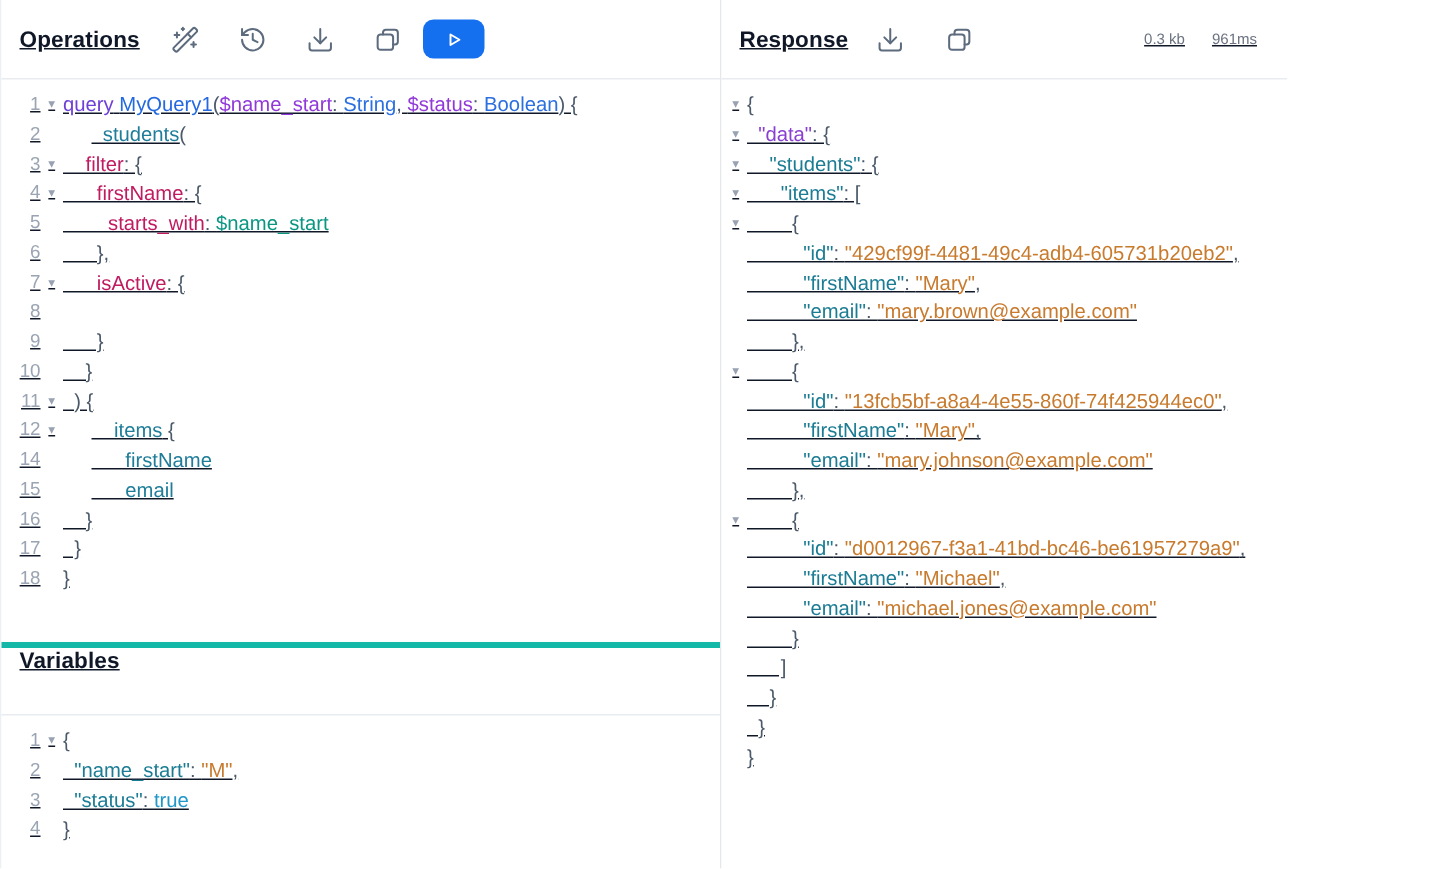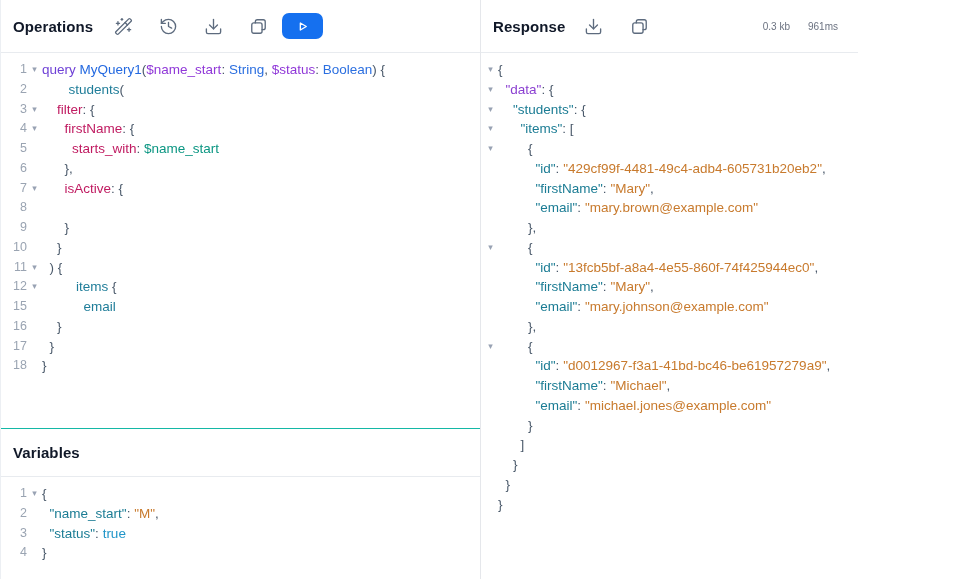--- a/index.html
+++ b/index.html
@@ -3,21 +3,21 @@
 <meta charset="utf-8">
 <style>
   * { box-sizing: border-box; margin: 0; padding: 0; }
   html, body { width: 958px; height: 579px; }
   body {
     font-family: "Liberation Sans", sans-serif;
     background: #ffffff;
     color: #101828;
     overflow: hidden;
   }
-  .app { display: flex; width: 858px; height: 579px; border-left: 1px solid #eceff3; }
+  .app { display: flex; width: 858px; height: 579px; border-left: 1px solid #eceff3; text-decoration: underline; }
   .panel-left { width: 480px; min-width: 480px; border-right: 1px solid #e5e7eb; display: flex; flex-direction: column; background:#fff; }
   .panel-right { flex: 1; display: flex; flex-direction: column; background:#fff; }
 
   .phead { height: 53px; min-height: 53px; border-bottom: 1px solid #e8ebef; display: flex; align-items: center; padding: 0 12px; }
   .ptitle { font-size: 15px; font-weight: 700; color: #101828; letter-spacing: .1px; }
   .icon-row { display: flex; align-items: center; gap: 25px; margin-left: 20px; }
   .icon-btn { width: 20px; height: 20px; display: inline-flex; align-items: center; justify-content: center; cursor: pointer; background: none; border: none; }
   .icon-btn svg { width: 19px; height: 19px; stroke: #5d6b7e; stroke-width: 1.7; fill: none; stroke-linecap: round; stroke-linejoin: round; }
 
   .doc-btn { margin-left: 22px; height: 30px; display: inline-flex; align-items: center; gap: 8px;
@@ -27,22 +27,22 @@
   .play-btn { margin-left: 14px; width: 41px; height: 26px; border: none; border-radius: 7px; background: #1570ef;
     display: inline-flex; align-items: center; justify-content: center; cursor: pointer; }
   .play-btn svg { width: 13px; height: 13px; stroke: #ffffff; stroke-width: 2.4; fill: none; stroke-linecap: round; stroke-linejoin: round; }
 
   .spacer { flex: 1; }
   .stats { display: flex; gap: 18px; font-size: 10px; color: #6b7280; margin-right: 8px; }
 
   
   .editor { padding-top: 7px; font-size: 13.5px; overflow: hidden; }
   .query-area { height: 375px; }
-  .vars-head { height: 49px; min-height: 49px; border-top: 1px solid #14b8a6; border-bottom: 1px solid #e8ebef;
-    display: flex; align-items: center; padding: 0 12px; }
+  .vars-head { height: 49px; min-height: 49px; border-top: 4px solid #14b8a6; border-bottom: 1px solid #e8ebef;
+    display: flex; align-items: flex-start; padding: 0 12px; }
   .vars-area { flex: 1; }
   .resp-area { flex: 1; }
 
   .cl { display: flex; height: 19.75px; line-height: 19.5px; white-space: pre; }
   .ln { width: 20px; margin-left: 6px; text-align: right; color: #9aa4b2; font-size: 12.5px; flex: none; }
   .fold { width: 15px; text-align: center; color: #98a2b3; font-size: 9px; flex: none; cursor: pointer; }
   .resp-area .fold { margin-left: 2px; }
   .code { white-space: pre; }
 
   
@@ -124,20 +124,21 @@
         <div class="cl"><span class="ln">3</span><span class="fold">▾</span><span class="code"><span class="t-attr">    filter</span><span class="t-pu">: {</span></span></div>
         <div class="cl"><span class="ln">4</span><span class="fold">▾</span><span class="code"><span class="t-attr">      firstName</span><span class="t-pu">: {</span></span></div>
         <div class="cl"><span class="ln">5</span><span class="fold"></span><span class="code"><span class="t-attr">        starts_with</span><span class="t-pu">: </span><span class="t-vu">$name_start</span></span></div>
         <div class="cl"><span class="ln">6</span><span class="fold"></span><span class="code"><span class="t-pu">      },</span></span></div>
         <div class="cl"><span class="ln">7</span><span class="fold">▾</span><span class="code"><span class="t-attr">      isActive</span><span class="t-pu">: {</span></span></div>
         <div class="cl"><span class="ln">8</span><span class="fold"></span></div>
         <div class="cl"><span class="ln">9</span><span class="fold"></span><span class="code"><span class="t-pu">      }</span></span></div>
         <div class="cl"><span class="ln">10</span><span class="fold"></span><span class="code"><span class="t-pu">    }</span></span></div>
         <div class="cl"><span class="ln">11</span><span class="fold">▾</span><span class="code"><span class="t-pu">  ) {</span></span></div>
         <div class="cl"><span class="ln">12</span><span class="fold">▾</span><span class="code"><span class="t-fld">    items</span><span class="t-pu"> {</span></span></div>
+        <div class="cl"><span class="ln">14</span><span class="fold"></span><span class="code"><span class="t-fld">      firstName</span></span></div>
         <div class="cl"><span class="ln">15</span><span class="fold"></span><span class="code"><span class="t-fld">      email</span></span></div>
         <div class="cl"><span class="ln">16</span><span class="fold"></span><span class="code"><span class="t-pu">    }</span></span></div>
         <div class="cl"><span class="ln">17</span><span class="fold"></span><span class="code"><span class="t-pu">  }</span></span></div>
         <div class="cl"><span class="ln">18</span><span class="fold"></span><span class="code"><span class="t-pu">}</span></span></div>
       </div>
 
     <div class="vars-head">
       <span class="ptitle">Variables</span>
     </div>
 

